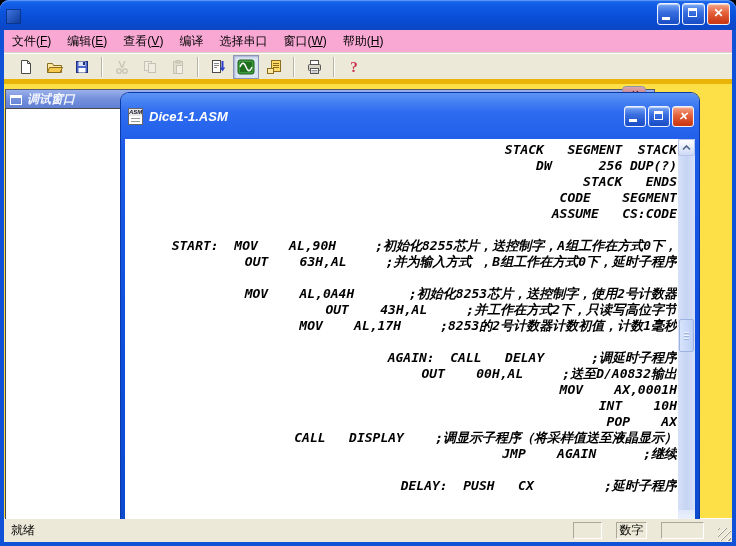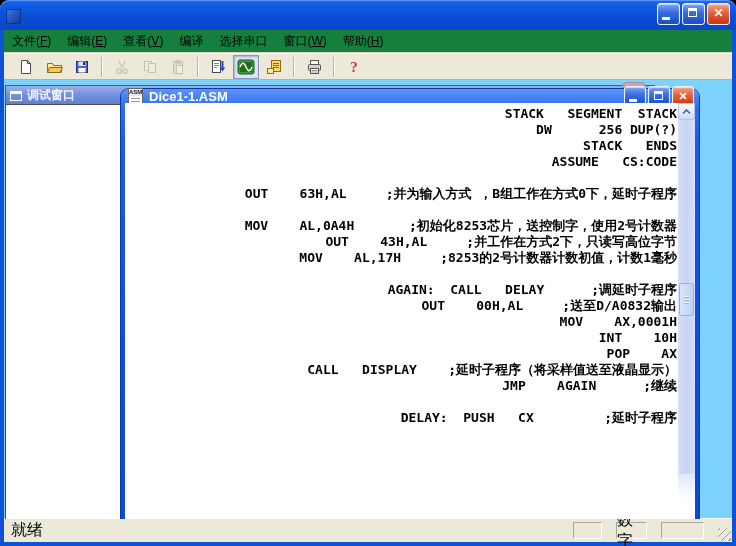--- a/index.html
+++ b/index.html
@@ -28,39 +28,39 @@
     position:relative;cursor:default;
   }
   .cap-btn.close{background:linear-gradient(180deg,#f4a58b 0%,#e4613a 45%,#cc3a16 90%);}
   .glyph-min{position:absolute;left:4px;bottom:4px;width:8px;height:3px;background:#fff;}
   .glyph-max{position:absolute;left:5px;top:4px;width:9px;height:9px;border:1px solid #fff;border-top:3px solid #fff;box-sizing:border-box;}
   .glyph-x{position:absolute;inset:0;color:#fff;font-weight:bold;font-size:12px;line-height:19px;text-align:center;}
 
   
   .menubar{
     position:absolute;left:4px;right:4px;top:30px;height:22px;
-    background:#15803d;border-bottom:1px solid #d9d5c6;
+    background:#f9a8d4;border-bottom:1px solid #d9d5c6;
     display:flex;align-items:center;font-size:12px;color:#000;
   }
   .menu-item{padding:3px 8px;}
 
   
   .toolbar{
     position:absolute;left:4px;right:4px;top:53px;height:25px;
     background:#ece9d8;border-top:1px solid #fff;border-bottom:1px solid #aaa694;
     display:flex;align-items:center;padding-left:8px;
   }
   .tb-btn{width:24px;height:22px;display:flex;align-items:center;justify-content:center;margin:0 1px;border:1px solid transparent;}
   .tb-btn.pressed{border:1px solid #8a96b8;background:#dde6f5;box-shadow:inset 1px 1px 2px rgba(90,110,160,.45);}
   .tb-btn.disabled{opacity:.55;}
   .tb-ic{display:block;line-height:0;}
   .tb-sep{width:0;height:20px;border-left:1px solid #b8b4a2;border-right:1px solid #fff;margin:0 5px;}
 
   
-  .mdi{position:absolute;left:4px;right:4px;top:79px;bottom:27px;background:#7dd3fc;overflow:hidden;border-top:1px solid #eab308;}
+  .mdi{position:absolute;left:4px;right:4px;top:79px;bottom:27px;background:#fde047;overflow:hidden;border-top:5px solid #eab308;font-style:italic;}
 
   
   .debug-window{position:absolute;left:1px;top:5px;width:650px;bottom:0;z-index:1;}
   .debug-titlebar{
     height:19px;display:flex;align-items:center;
     background:linear-gradient(180deg,#9cb1ea 0%,#7591dd 45%,#5e7ed4 100%);
     border:1px solid #55586e;border-bottom:none;
     color:#f2f4fc;font-size:12px;font-weight:bold;
   }
   .debug-win-icon{width:12px;height:10px;margin:0 5px 0 4px;border:1px solid #fff;border-top:3px solid #fff;box-sizing:border-box;background:transparent;}
@@ -72,21 +72,21 @@
     color:#55232c;font-size:9px;font-weight:bold;text-align:center;line-height:14px;
   }
 
   
   .editor-window{
     position:absolute;left:117px;top:9px;width:578px;height:470px;z-index:2;
     box-sizing:border-box;padding:0 4px;border-radius:8px 8px 0 0;
     background:linear-gradient(180deg,#5c94f4 0%,#2e6cf0 4%,#1c5ae8 12%,#0d4ede 55%,#0c49cc 100%);
     box-shadow:0 0 0 1px #0a3aa8;
   }
-  .child-titlebar{height:14px;display:flex;align-items:center;color:#fff;font-weight:bold;font-size:13px;}
+  .child-titlebar{height:46px;display:flex;align-items:center;color:#fff;font-weight:bold;font-size:13px;}
   .asm-icon{
     width:15px;height:17px;margin:0 6px 0 3px;background:#fff;border:1px solid #666;
     box-sizing:border-box;position:relative;flex:none;
   }
   .asm-icon .asm-txt{position:absolute;top:0;left:0;right:0;font-size:6px;font-weight:bold;color:#223;text-align:center;line-height:7px;background:#e8e8e8;}
   .asm-icon .asm-lines{position:absolute;left:2px;right:2px;top:9px;height:6px;
     background:repeating-linear-gradient(180deg,#999 0 1px,transparent 1px 3px);}
   .child-caption{margin-left:auto;display:flex;gap:2px;padding-right:1px;}
   .cap-btn.small{width:20px;height:19px;}
   .cap-btn.small .glyph-x{line-height:18px;font-size:11px;}
@@ -112,21 +112,21 @@
     border:1px solid #9db2de;border-radius:2px;
     background:linear-gradient(90deg,#d8e4fc 0%,#bed0f6 100%);}
   .sb-grip{position:absolute;left:4px;right:4px;top:12px;height:8px;
     background:repeating-linear-gradient(180deg,#eef3fe 0 1px,#9db2de 1px 2px,transparent 2px 3px);}
   .sb-bottomcap{position:absolute;right:0;top:371px;width:17px;height:32px;
     background:linear-gradient(180deg,#dfe7fa 0%,#f8fafe 60%,#ffffff 100%);}
 
   
   .statusbar{
     position:absolute;left:4px;right:4px;bottom:4px;height:23px;background:#ece9d8;
-    border-top:1px solid #fff;display:flex;align-items:center;font-size:16px;color:#000;
+    border-top:1px solid #fff;display:flex;align-items:center;font-size:12px;color:#000;
   }
   .status-ready{padding-left:7px;flex:1;}
   .status-panel{height:17px;box-sizing:border-box;margin-right:14px;
     border:1px solid;border-color:#aca899 #fff #fff #aca899;
     display:flex;align-items:center;justify-content:center;}
   .p1{width:29px;} .p2{width:31px;} .p3{width:43px;}
   .grip{width:13px;height:13px;align-self:flex-end;margin:0 1px 1px 0;
     background:
       linear-gradient(135deg,transparent 0 50%,rgba(0,0,0,0) 50%),
       repeating-linear-gradient(135deg,#fff 0 1px,#9c9884 1px 2px,transparent 2px 5px);}
@@ -274,34 +274,36 @@
           <div class="cap-btn small close">
               <span class="glyph-x">✕</span>
             </div>
         </div>
       </div>
       <div class="child-content">
         <div class="code-area">
             <div class="code-line">STACK   SEGMENT  STACK</div>
             <div class="code-line">    DW      256 DUP(?)</div>
             <div class="code-line">STACK   ENDS</div>
+            <div class="code-line">CODE    SEGMENT</div>
             <div class="code-line">    ASSUME   CS:CODE</div>
             <div class="code-line"></div>
+            <div class="code-line">START:  MOV    AL,90H     ;初始化8255芯片，送控制字，A组工作在方式0下，</div>
             <div class="code-line">    OUT    63H,AL     ;并为输入方式 ，B组工作在方式0下，延时子程序</div>
             <div class="code-line"></div>
             <div class="code-line">    MOV    AL,0A4H       ;初始化8253芯片，送控制字，使用2号计数器</div>
             <div class="code-line">    OUT    43H,AL     ;并工作在方式2下，只读写高位字节</div>
             <div class="code-line">    MOV    AL,17H     ;8253的2号计数器计数初值，计数1毫秒</div>
             <div class="code-line"></div>
             <div class="code-line">AGAIN:  CALL   DELAY      ;调延时子程序</div>
             <div class="code-line">    OUT    00H,AL     ;送至D/A0832输出</div>
             <div class="code-line">    MOV    AX,0001H</div>
             <div class="code-line">    INT    10H</div>
             <div class="code-line">    POP    AX</div>
-            <div class="code-line">    CALL   DISPLAY    ;延时子程序（将采样值送至液晶显示）</div>
+            <div class="code-line">    CALL   DISPLAY    ;调显示子程序（将采样值送至液晶显示）</div>
             <div class="code-line">    JMP    AGAIN      ;继续</div>
             <div class="code-line"></div>
             <div class="code-line">DELAY:  PUSH   CX         ;延时子程序</div>
           </div>
         <div class="vscroll">
           <div class="sb-btn sb-up">
             <svg width="9" height="6" viewBox="0 0 9 6">
                 <path d="M1 4.5 L4.5 1 L8 4.5" fill="none" stroke="#4d6185" stroke-width="1.6"></path>
               </svg>
           </div>

